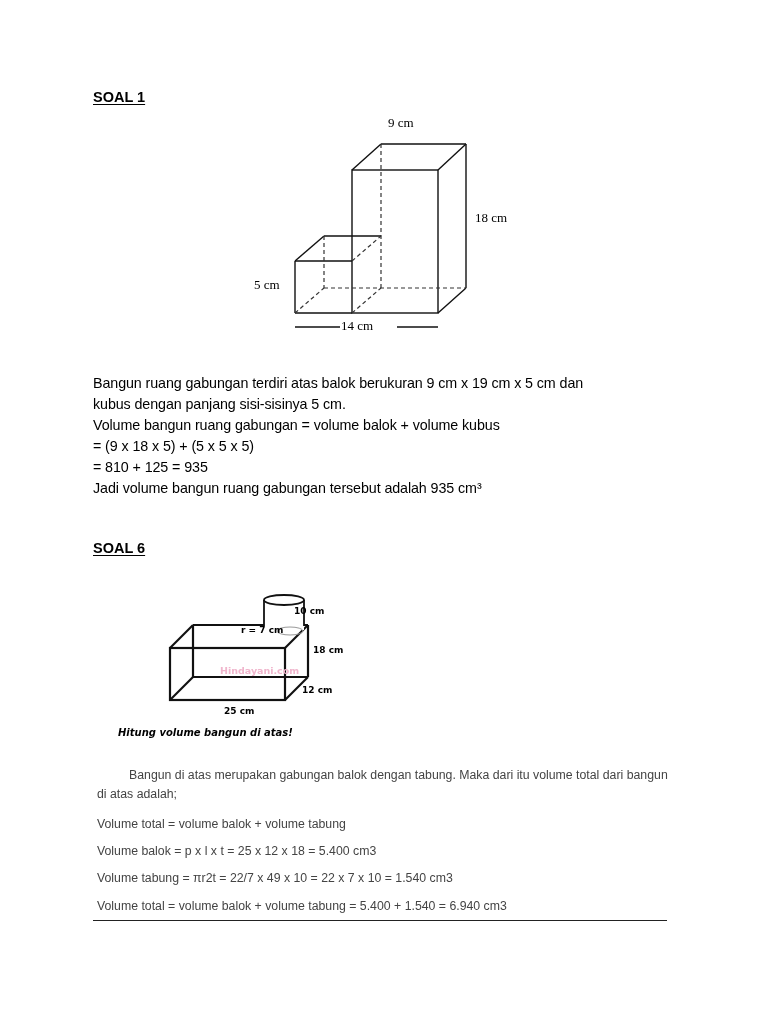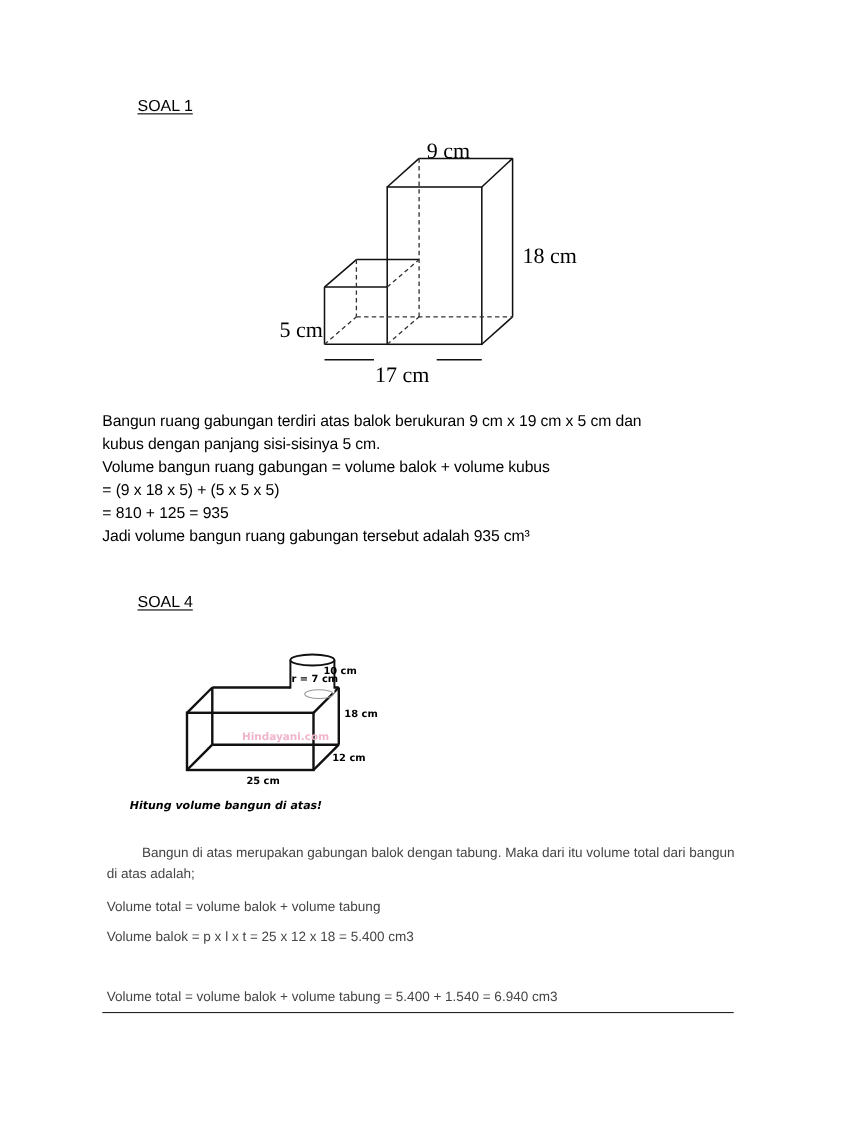--- a/index.html
+++ b/index.html
@@ -1,21 +1,21 @@
 <!DOCTYPE html>
 <html><head>
 <meta charset="utf-8">
 <style>
   html, body { margin:0; padding:0; background:#ffffff; }
   body { width:768px; height:1024px; position:relative; overflow:hidden; font-family:"DejaVu Sans", sans-serif; color:#000; }
   .abs { position:absolute; }
-  .heading { font-family:"Liberation Sans", sans-serif; font-weight:normal; font-size:14.5px; text-decoration:underline; text-underline-offset:2px;margin-left:32px; }
+  .heading { font-family:"Liberation Sans", sans-serif; font-weight:bold; font-size:14.5px; text-decoration:underline; text-underline-offset:2px; }
   .body1 { font-family:"Liberation Sans", sans-serif; font-size:14.3px; line-height:21px; left:93px; top:373px; width:600px; letter-spacing:-0.1px; }
   .body1 div { white-space:nowrap; }
-  .fig1-label { font-family:"Liberation Serif", serif; font-size:20px;margin-top:12px; }
+  .fig1-label { font-family:"Liberation Serif", serif; font-size:13px; }
   .fig2-label { font-family:"DejaVu Sans", sans-serif; font-weight:bold; font-size:9px; }
   .caption { font-family:"DejaVu Sans", sans-serif; font-weight:bold; font-size:10px; font-style:italic; }
   .watermark { font-family:"DejaVu Sans", sans-serif; font-weight:bold; font-size:9.5px; color:#f0b5cc; }
   .body2 { font-family:"Liberation Sans", sans-serif; font-size:12.3px; color:#444; left:97px; width:570px; }
   .body2 .line { position:absolute; left:0; white-space:nowrap; }
   .rule { left:93px; top:920px; width:574px; height:0; border-top:1.5px solid #222; }
 </style>
 </head>
 <body>
 
@@ -49,33 +49,33 @@
       <line x1="112" y1="151" x2="141" y2="126"></line>
     </g>
     <g stroke="#111" stroke-width="1.3">
       <line x1="55" y1="217" x2="100" y2="217"></line>
       <line x1="157" y1="217" x2="198" y2="217"></line>
     </g>
   </svg>
   <div class="abs fig1-label" style="left:148px; top:5px;">9 cm</div>
   <div class="abs fig1-label" style="left:235px; top:100px;">18 cm</div>
   <div class="abs fig1-label" style="left:14px; top:167px;">5 cm</div>
-  <div class="abs fig1-label" style="left:101px; top:208px;">17 cm</div>
+  <div class="abs fig1-label" style="left:101px; top:208px;">14 cm</div>
 </div>
 
 <div class="abs body1">
   <div>Bangun ruang gabungan terdiri atas balok berukuran 9 cm x 19 cm x 5 cm dan</div>
   <div>kubus dengan panjang sisi-sisinya 5 cm.</div>
   <div>Volume bangun ruang gabungan = volume balok + volume kubus</div>
   <div>= (9 x 18 x 5) + (5 x 5 x 5)</div>
   <div>= 810 + 125 = 935</div>
   <div>Jadi volume bangun ruang gabungan tersebut adalah 935 cm³</div>
 </div>
 
-<div class="abs heading" style="left:93px; top:540px;">SOAL 4</div>
+<div class="abs heading" style="left:93px; top:540px;">SOAL 6</div>
 
 <div class="abs" style="left:160px; top:590px; width:200px; height:160px;">
   <svg width="200" height="130" viewBox="0 0 200 130">
     <g stroke="#111" stroke-width="2.2" fill="none">
 
       <rect x="10" y="58" width="115" height="52"></rect>
 
       <line x1="10" y1="58" x2="33" y2="35"></line>
       <line x1="33" y1="35" x2="148" y2="35"></line>
       <line x1="125" y1="58" x2="148" y2="35"></line>
@@ -89,29 +89,30 @@
 
     <g stroke="#111" stroke-width="1.8" fill="#fff">
       <rect x="104" y="10" width="40" height="30" stroke="none"></rect>
       <line x1="104" y1="10" x2="104" y2="36"></line>
       <line x1="144" y1="10" x2="144" y2="36"></line>
       <ellipse cx="124" cy="10" rx="20" ry="5"></ellipse>
     </g>
     <ellipse cx="130" cy="41" rx="13" ry="4" stroke="#999" stroke-width="1" fill="none"></ellipse>
   </svg>
   <div class="abs fig2-label" style="left:134px; top:16px;">10 cm</div>
-  <div class="abs fig2-label" style="left:81px; top:23px;margin-left:24px;">r = 7 cm</div>
+  <div class="abs fig2-label" style="left:81px; top:35px;">r = 7 cm</div>
   <div class="abs fig2-label" style="left:153px; top:55px;">18 cm</div>
   <div class="abs watermark" style="left:60px; top:75px;text-align:center;">Hindayani.com</div>
   <div class="abs fig2-label" style="left:142px; top:95px;">12 cm</div>
   <div class="abs fig2-label" style="left:64px; top:116px;">25 cm</div>
 </div>
 <div class="abs caption" style="left:118px; top:727px;">Hitung volume bangun di atas!</div>
 
 <div class="abs body2" style="top:768px; height:150px;">
   <div class="line" style="top:0px;margin-left:32px;">Bangun di atas merupakan gabungan balok dengan tabung. Maka dari itu volume total dari bangun</div>
   <div class="line" style="top:19px;">di atas adalah;</div>
   <div class="line" style="top:49px;">Volume total = volume balok + volume tabung</div>
   <div class="line" style="top:76px;">Volume balok = p x l x t = 25 x 12 x 18 = 5.400 cm3</div>
+  <div class="line" style="top:103px;">Volume tabung = πr2t = 22/7 x 49 x 10 = 22 x 7 x 10 = 1.540 cm3</div>
   <div class="line" style="top:131px;">Volume total = volume balok + volume tabung = 5.400 + 1.540 = 6.940 cm3</div>
 </div>
 
 <div class="abs rule"></div>
 
 </body></html>

